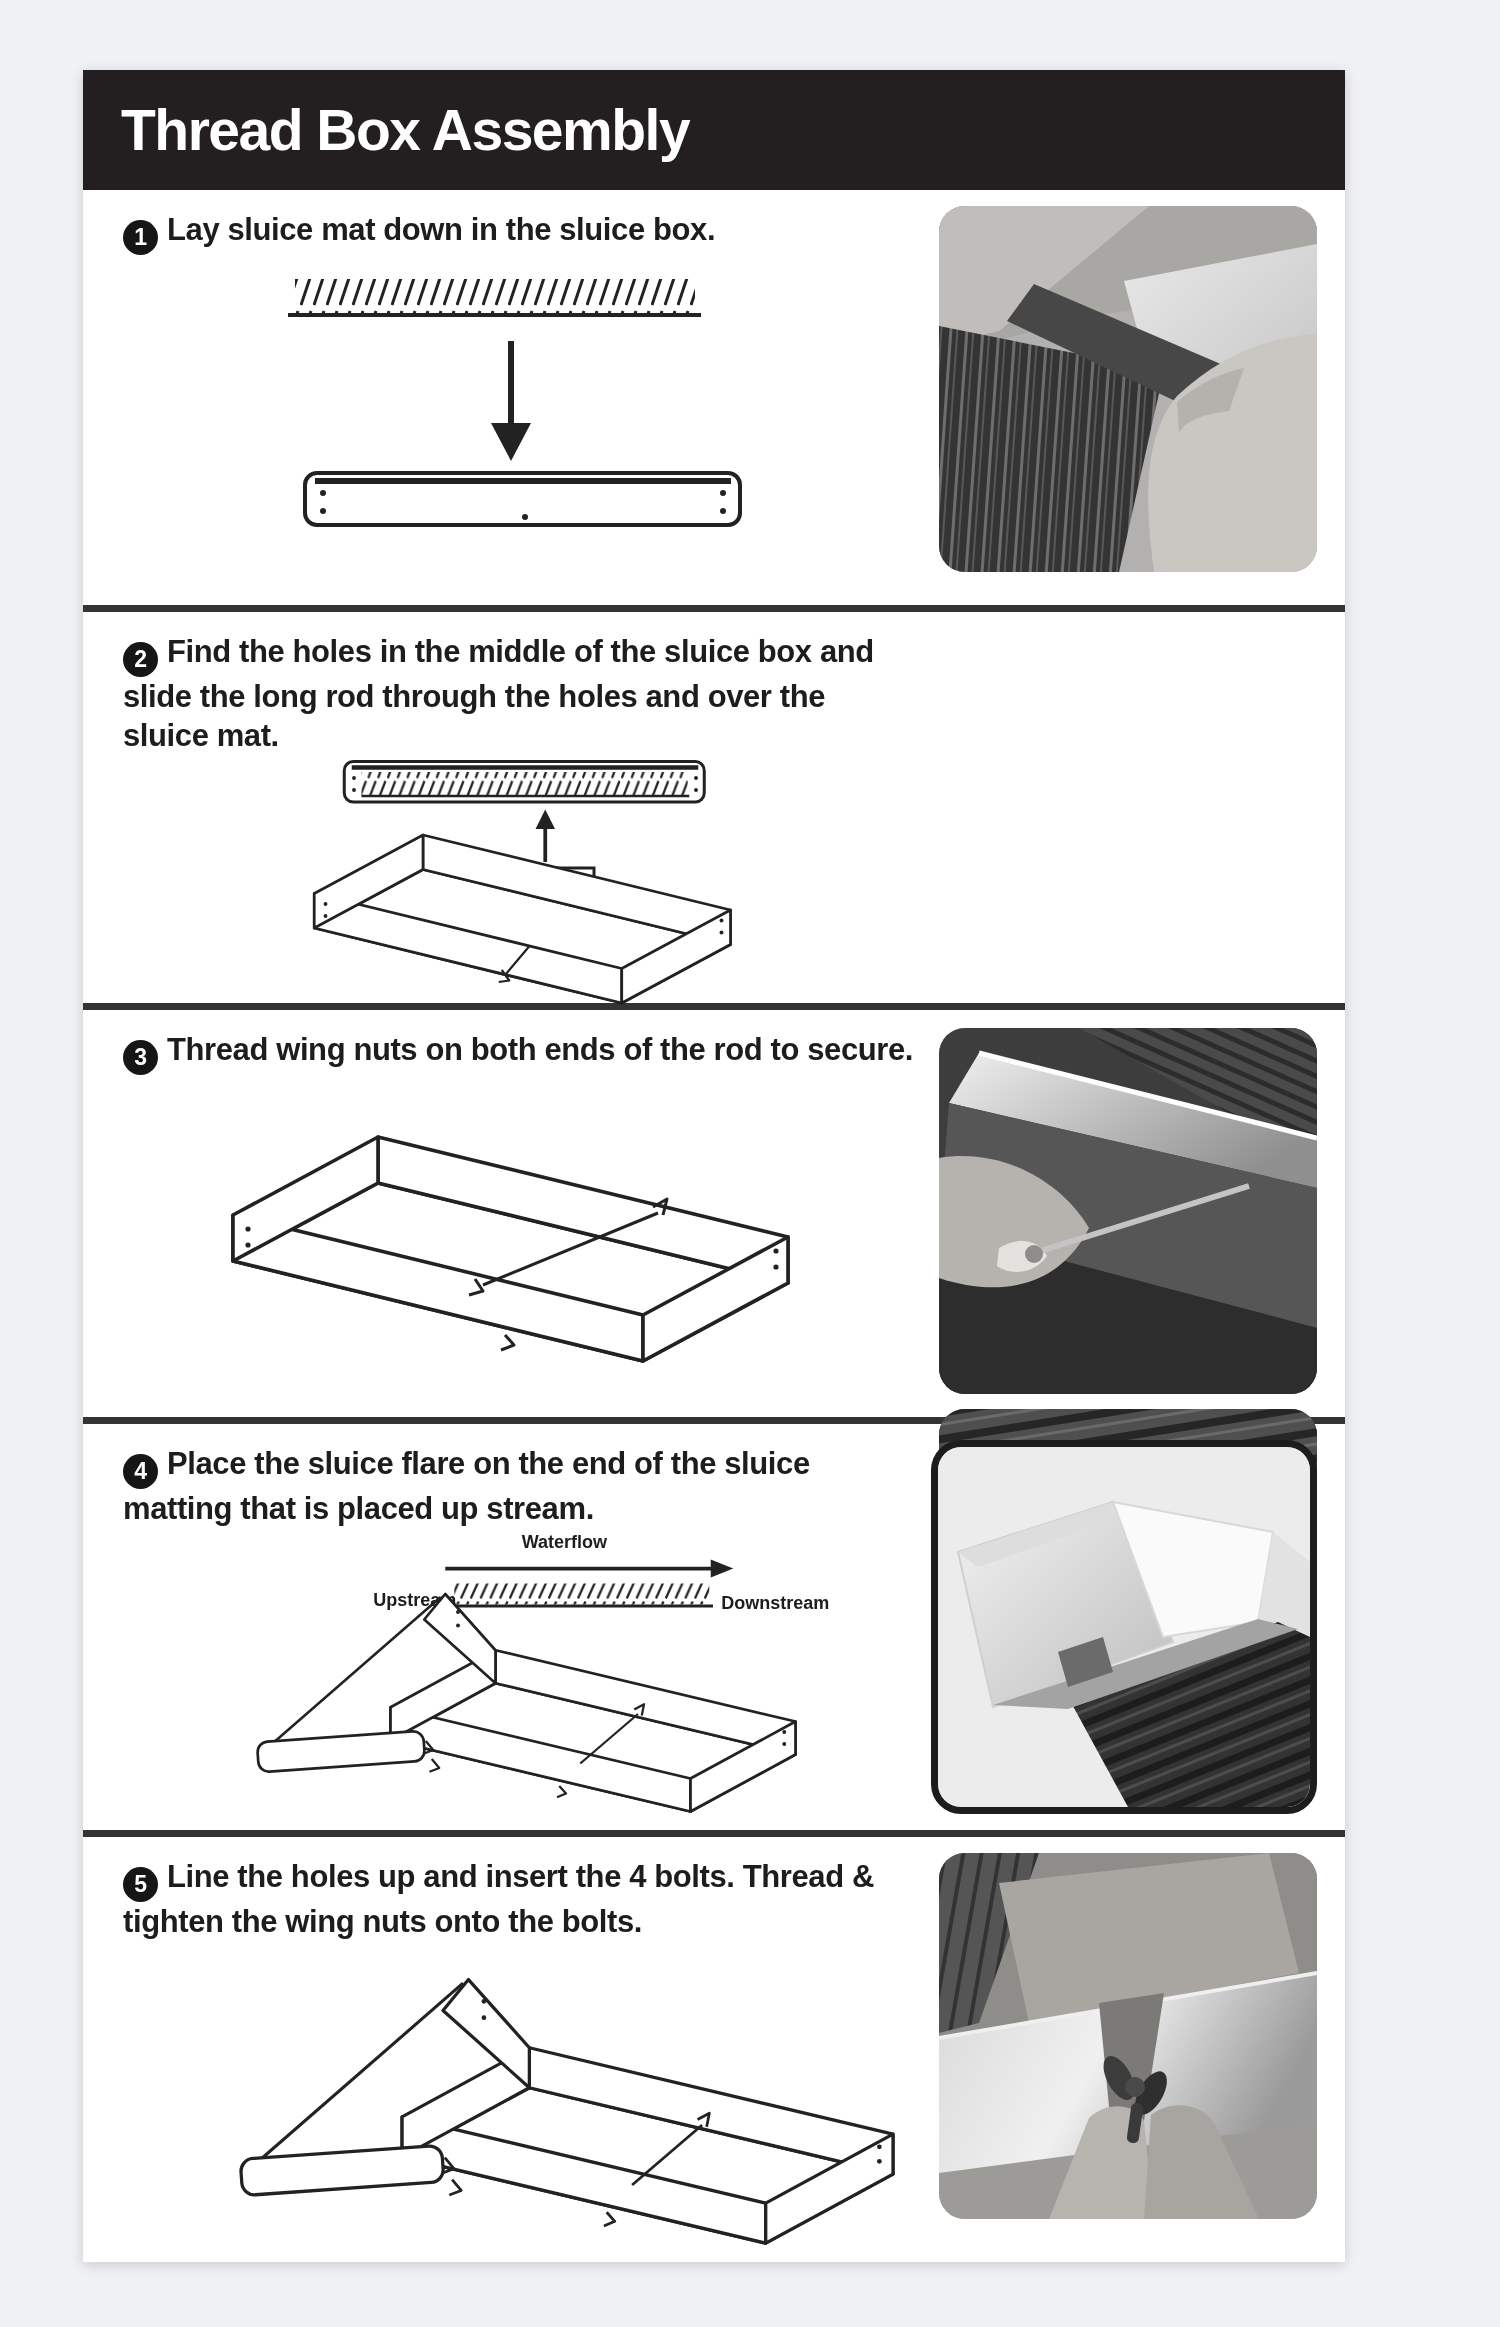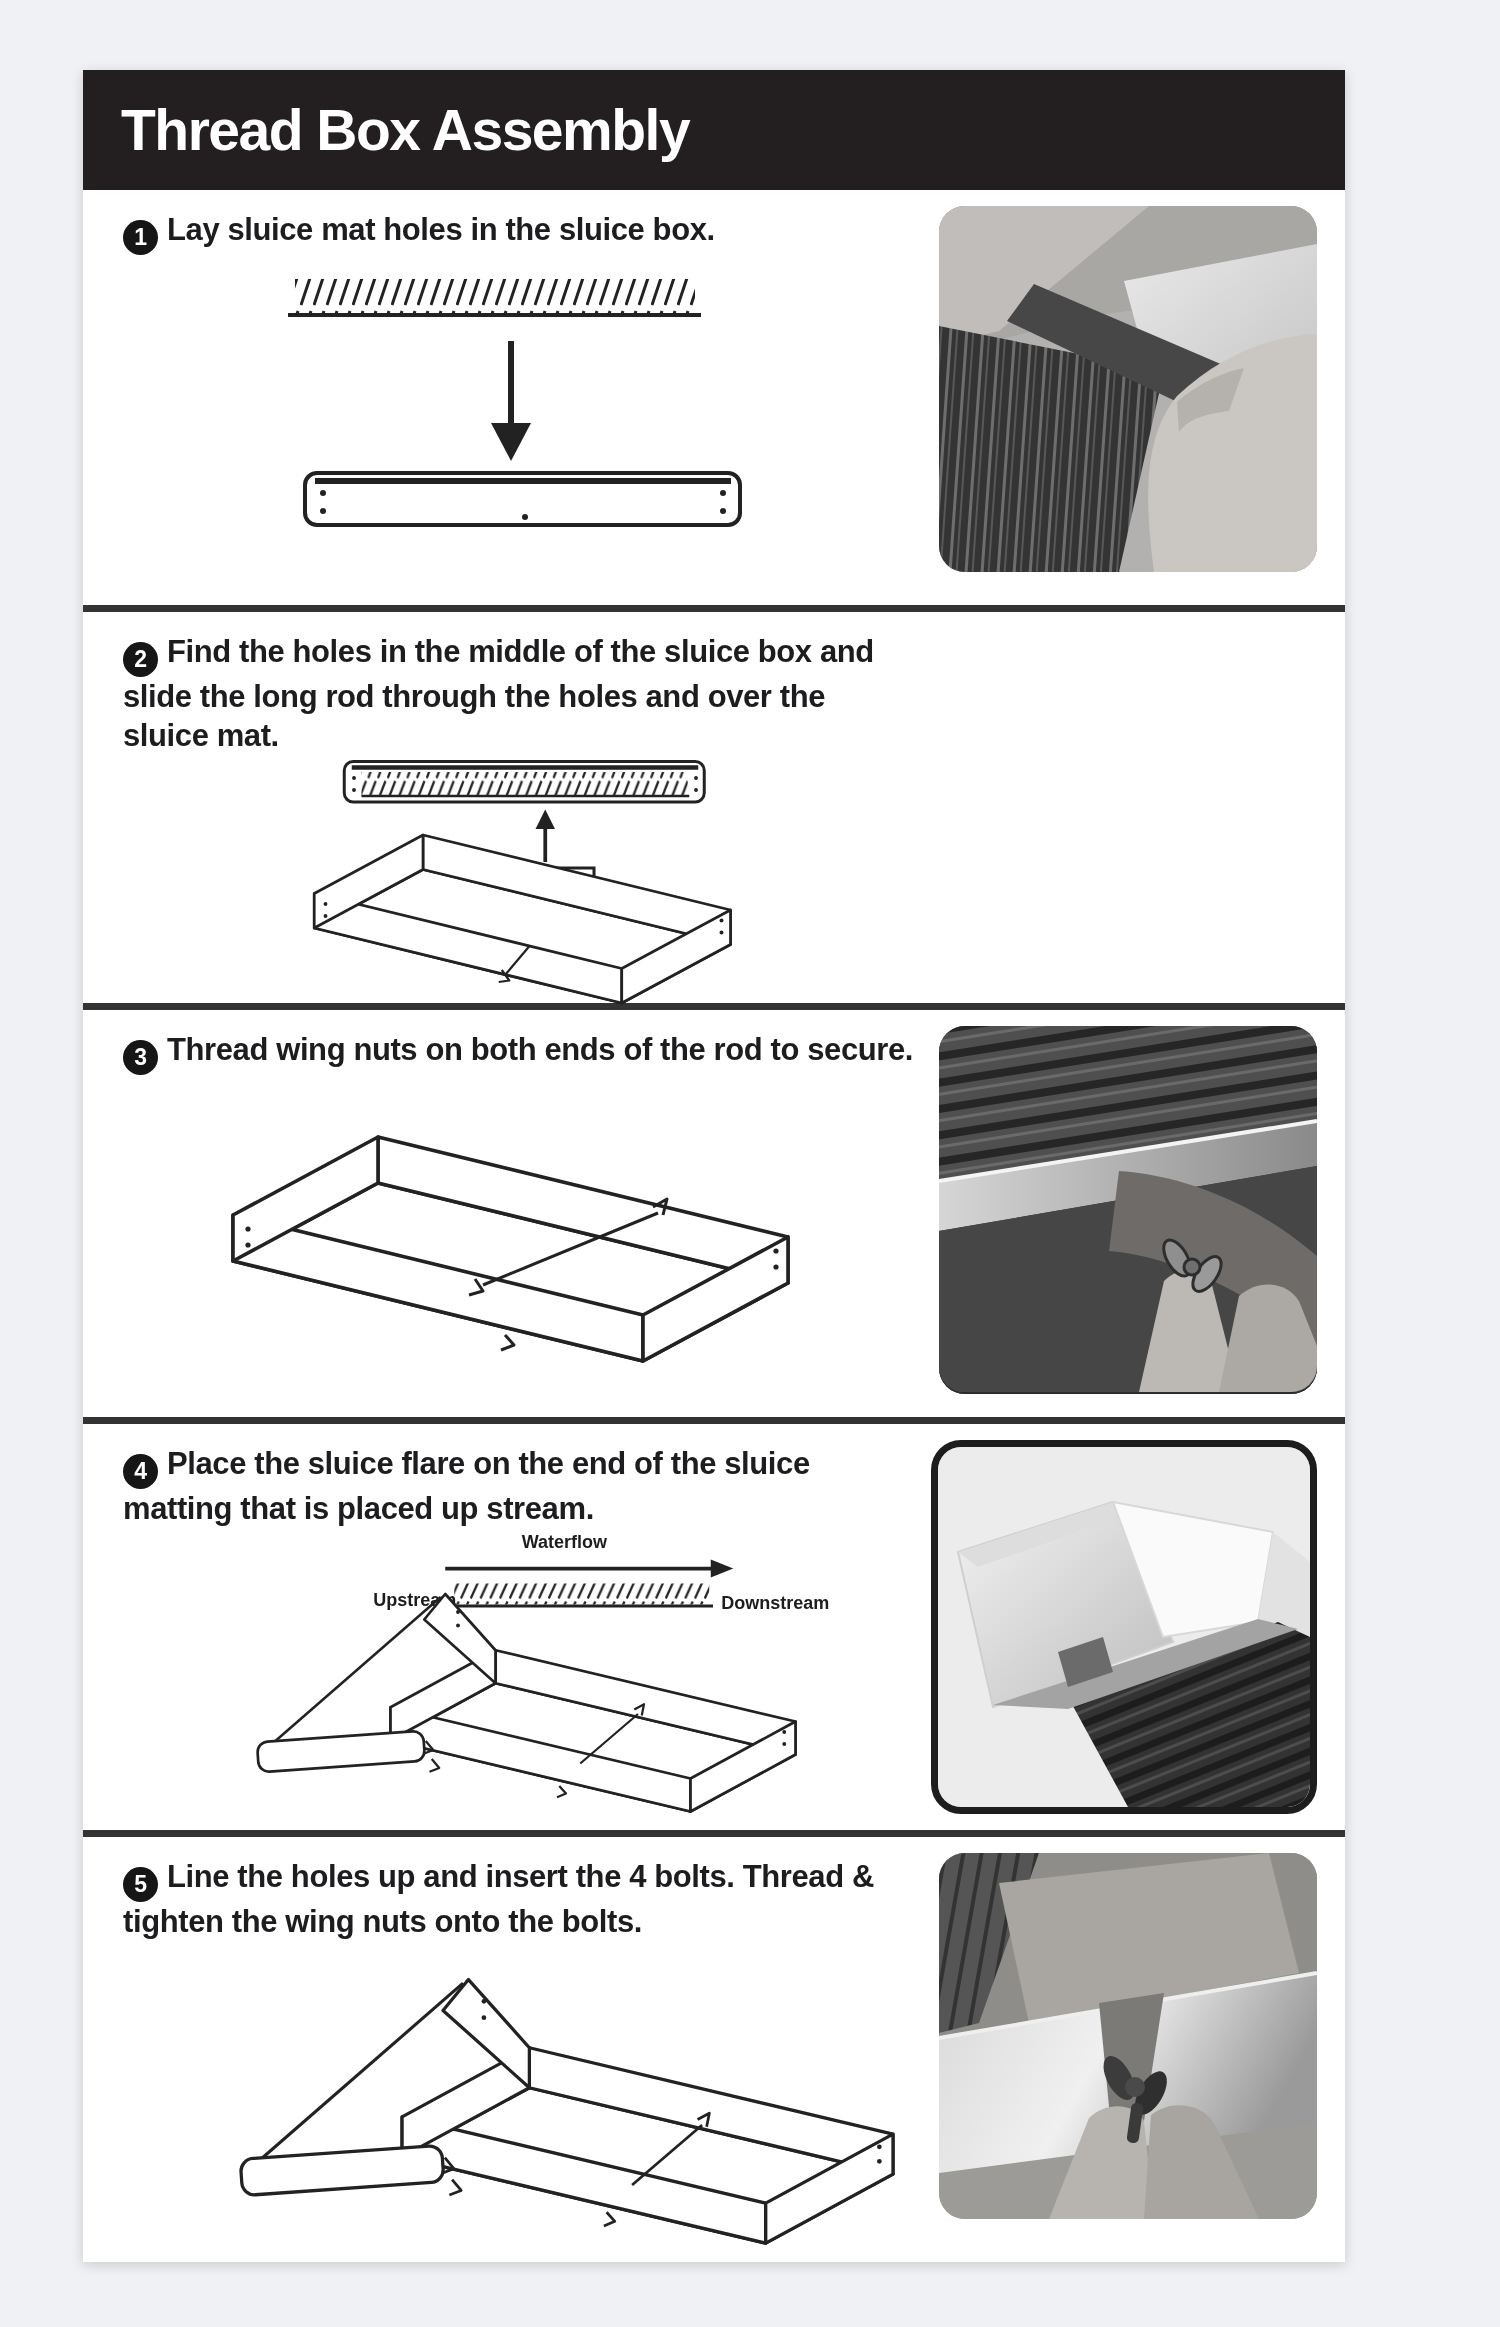--- a/index.html
+++ b/index.html
@@ -15,21 +15,21 @@
   }
   .header{
     height:120px;background:#231f20;display:flex;align-items:center;
     padding-left:38px;flex:0 0 auto;
   }
   .title{
     color:#ffffff;font-size:57px;font-weight:bold;letter-spacing:-1.5px;margin:0;
   }
   .step{display:flex;position:relative;border-bottom:7px solid #333333;flex:0 0 auto;}
   .step:last-child{border-bottom:none;flex:1 1 auto;}
-  .s1{height:415px;} .s2{height:391px;flex-direction:column;} .s3{height:407px;} .s4{height:406px;}
+  .s1{height:415px;} .s2{height:391px;flex-direction:column;} .s3{height:407px;flex-direction:column;} .s4{height:406px;}
   .step-left{width:845px;box-sizing:border-box;padding:20px 0 0 40px;position:relative;}
   .step-right{flex:1;display:flex;justify-content:flex-end;padding:16px 28px 0 0;}
   .step-text{
     font-size:31px;font-weight:bold;color:#1d1d1f;line-height:1.26;
     letter-spacing:-0.4px;max-width:795px;margin:0;
   }
   .badge{
     display:inline-flex;width:35px;height:35px;border-radius:50%;
     background:#161616;color:#ffffff;align-items:center;justify-content:center;
     font-size:23px;font-weight:bold;vertical-align:-5px;margin-right:9px;
@@ -48,21 +48,21 @@
 
 <div class="canvas">
   <div class="page">
 
     <div class="header">
       <h1 class="title">Thread Box Assembly</h1>
     </div>
 
     <div class="step s1">
       <div class="step-left">
-        <p class="step-text"><span class="badge">1</span><span>Lay sluice mat holes in the sluice box.</span></p>
+        <p class="step-text"><span class="badge">1</span><span>Lay sluice mat down in the sluice box.</span></p>
         <svg class="diagram" width="700" height="268" viewBox="0 0 700 268" style="margin:16px 0 0 60px;">
           <defs>
             <pattern id="hatch1" width="13" height="36" patternUnits="userSpaceOnUse">
               <path d="M1,34 L11,4" stroke="#222" stroke-width="3" fill="none"></path>
             </pattern>
           </defs>
           <g>
             <rect x="112" y="8" width="400" height="34" fill="url(#hatch1)"></rect>
             <line x1="105" y1="44" x2="518" y2="44" stroke="#222" stroke-width="4"></line>
           </g>

